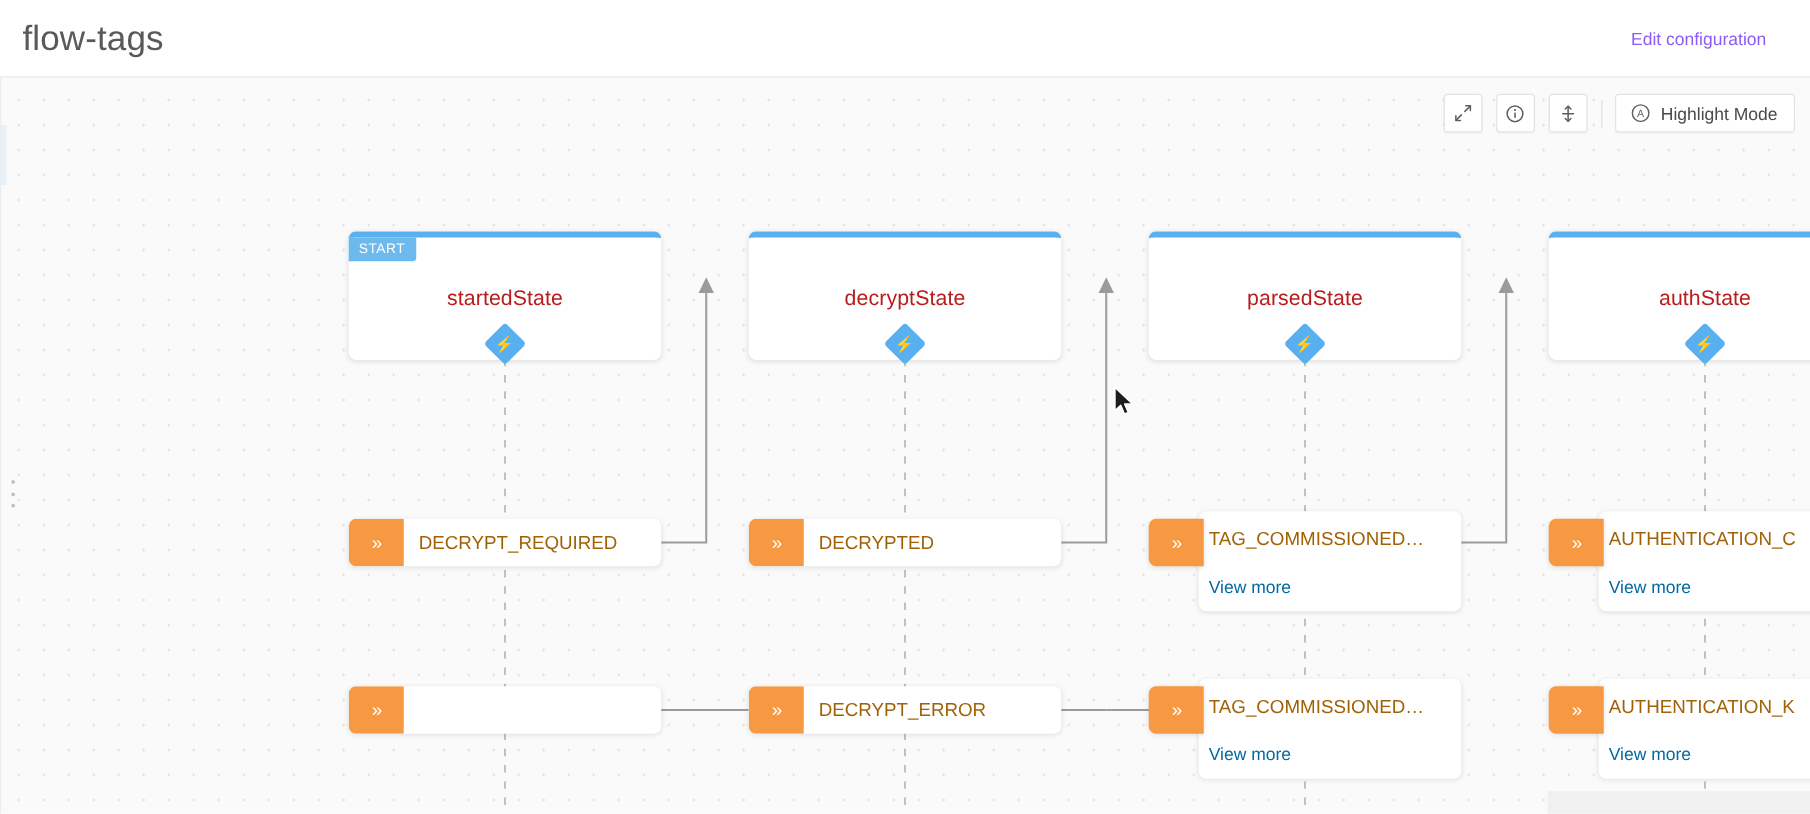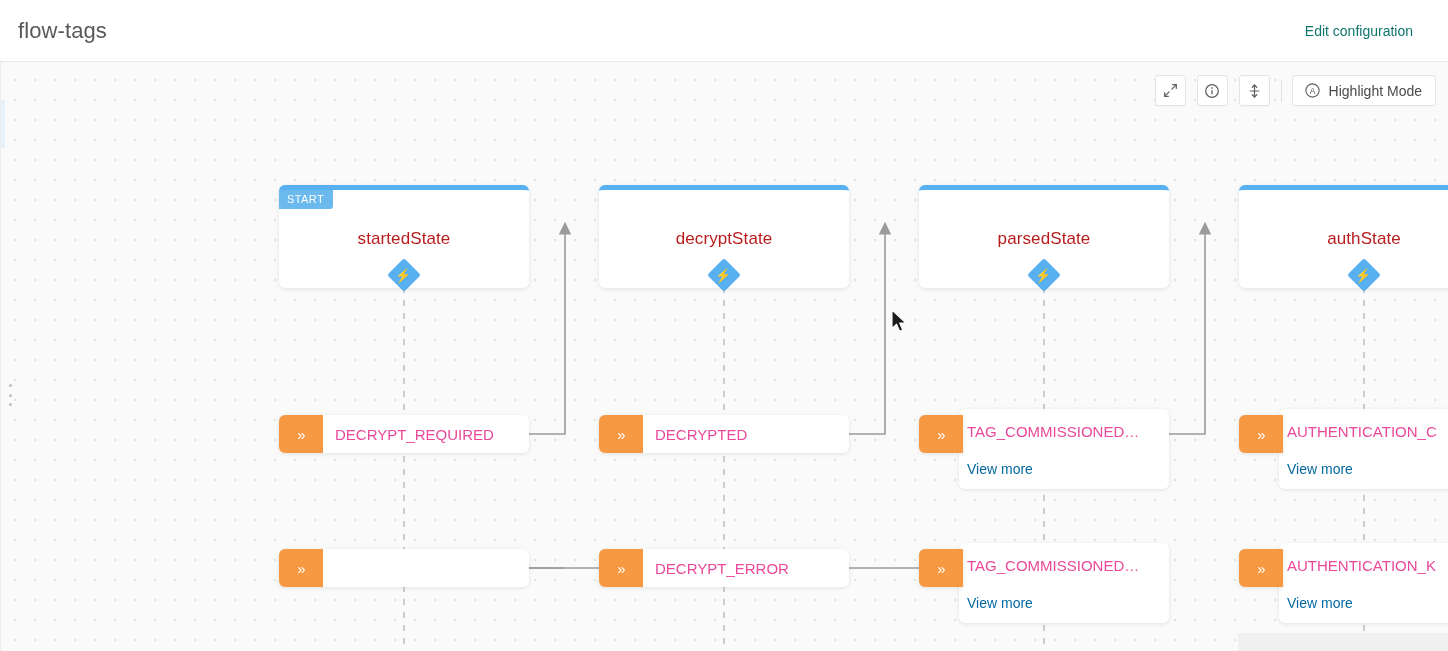--- a/index.html
+++ b/index.html
@@ -19,29 +19,29 @@
     width: 1448px; height: 62px;
     background: #ffffff;
     border-bottom: 1px solid #e8e8e8;
     display: flex;
     align-items: center;
     justify-content: space-between;
     padding: 0 17px 0 18px;
     z-index: 40;
   }
   .page-title {
-    font-size: 22px;
+    font-size: 28px;
     color: #595959;
     font-weight: 400;
     letter-spacing: 0.1px;
     line-height: 1;
   }
   .edit-config-link {
     font-size: 14px;
-    color: #0f766e;
+    color: #8b5cf6;
     cursor: pointer;
     line-height: 1;
     padding-right: 18px;
     margin-left: 24px;
   }
 
   
   .canvas {
     position: absolute;
     left: 0; top: 62px;
@@ -202,21 +202,21 @@
     font-size: 15px;
     letter-spacing: -1px;
     flex: 0 0 44px;
   }
   .trans-name {
     flex: 1;
     display: flex;
     align-items: center;
     padding-left: 12px;
     font-size: 15px;
-    color: #ec4899;
+    color: #a16207;
     white-space: nowrap;
     overflow: hidden;
   }
   .view-more {
     font-size: 14px;
     color: #0369a1;
     padding: 8px 0 12px 56px;
     cursor: pointer;
   }
   

